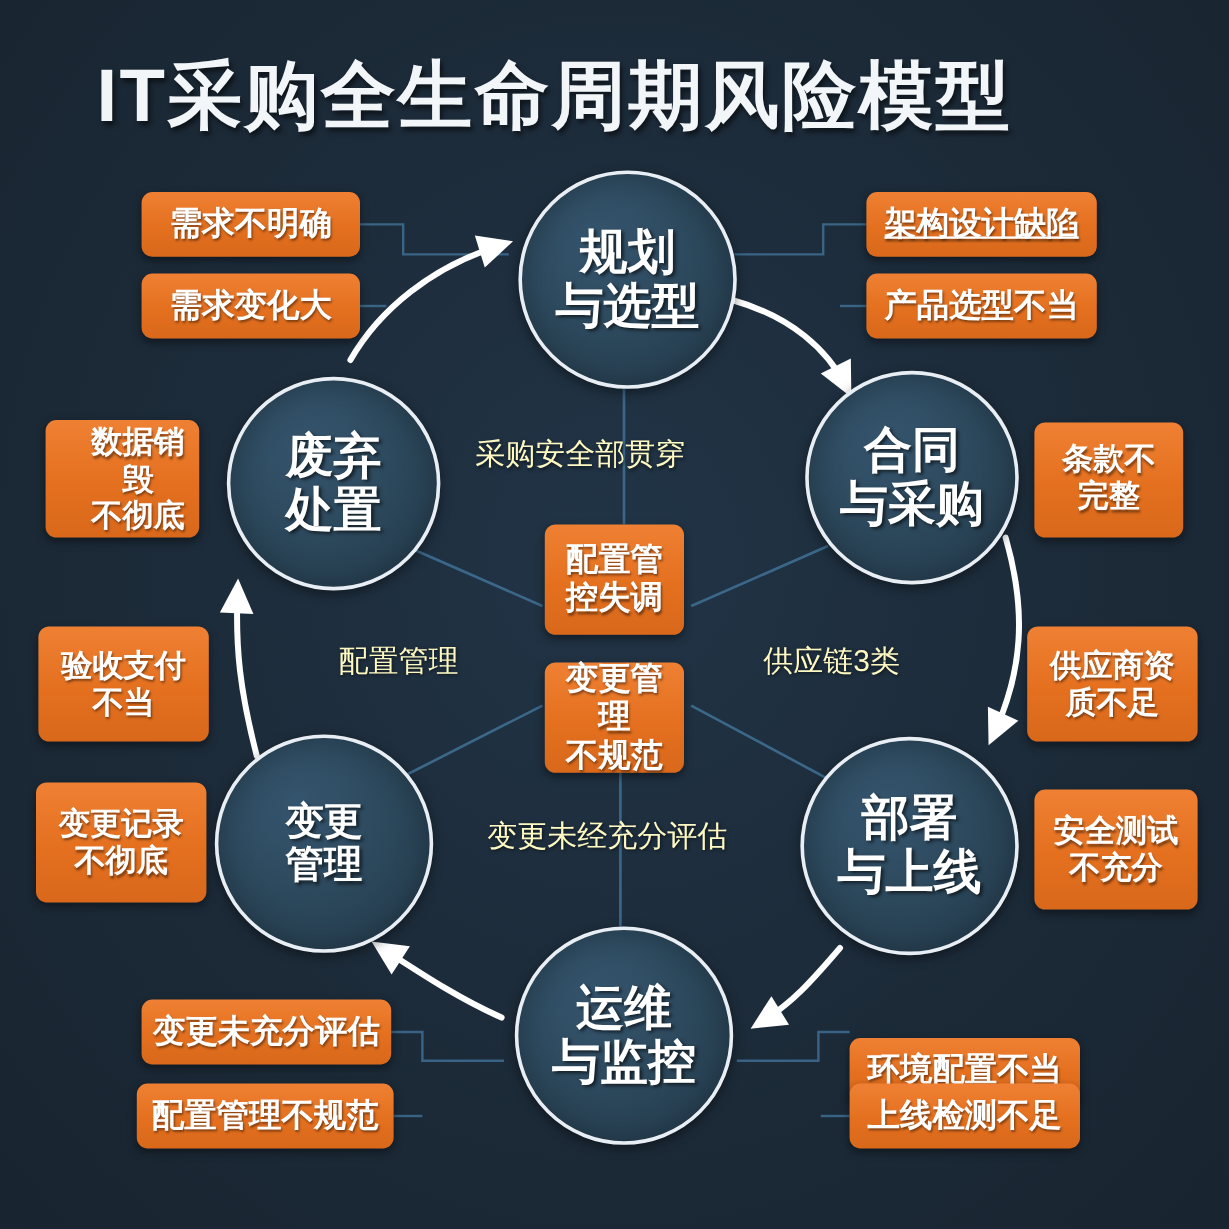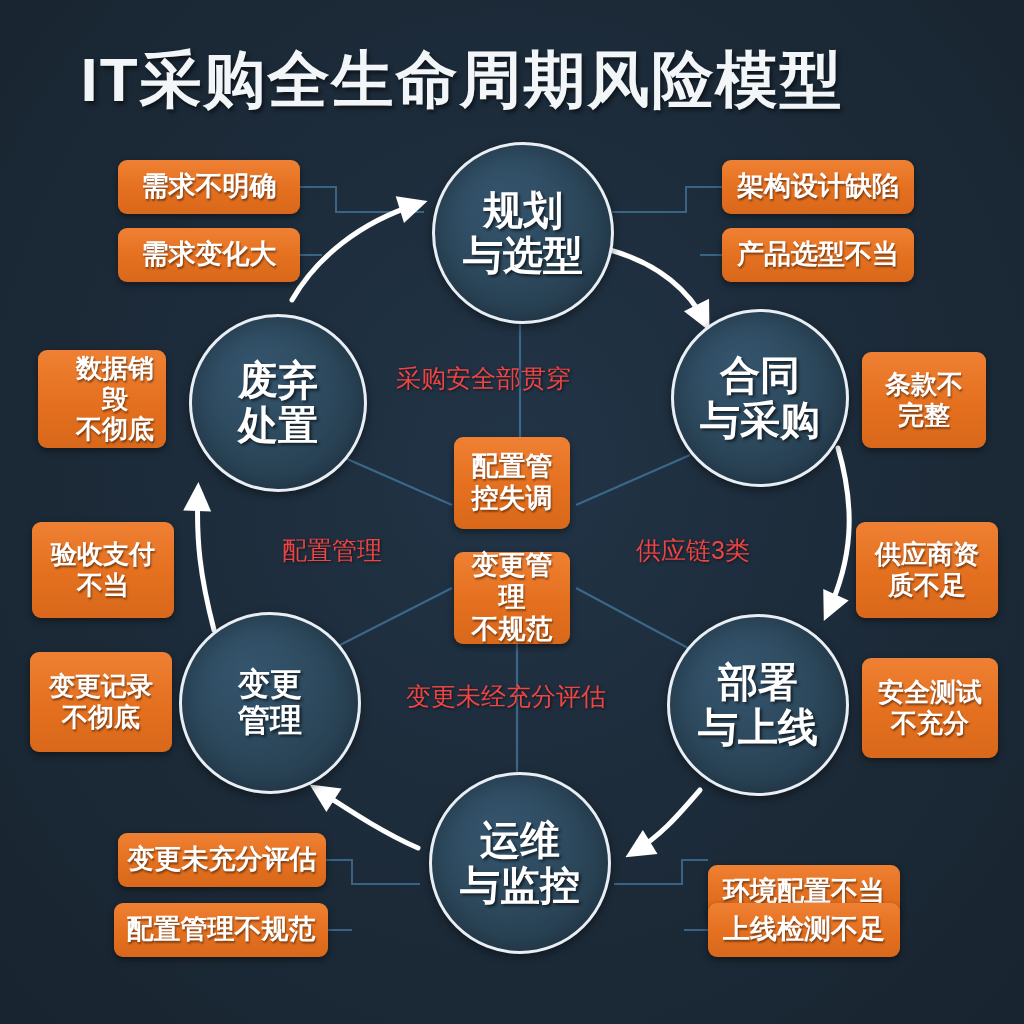--- a/index.html
+++ b/index.html
@@ -47,21 +47,21 @@
     box-shadow:0 3px 7px rgba(0,0,0,.42);
     text-shadow:1px 2px 2px rgba(0,0,0,.45);
     padding:4px 8px;box-sizing:border-box;
   }
   .pill.wide{font-size:27px;}
   .pill.two{font-size:26px;}
   .pill.center{font-size:27px;}
 
   
   .cap{
-    position:absolute;color:#ef4444;font-size:25px;white-space:nowrap;
+    position:absolute;color:#fef9c3;font-size:25px;white-space:nowrap;
     text-shadow:1px 1px 3px rgba(0,0,0,.6);
   }
 </style>
 </head>
 <body>
 
 <div id="canvas"></div>
 
 <svg class="layer" viewBox="0 0 1024 1024">
   <g stroke="#3d6a8d" stroke-width="2.2" fill="none" opacity="0.95">
@@ -128,36 +128,36 @@
       <span class="l2">处置</span>
     </div>
   </div>
 <div id="pills">
     <div class="pill wide" style="left: 118px; top: 160px; width: 182px; height: 54px;">
       <span>需求不明确</span>
     </div>
     <div class="pill wide" style="left: 118px; top: 228px; width: 182px; height: 54px;">
       <span>需求变化大</span>
     </div>
-    <div class="pill wide" style="left: 722px; top: 160px; width: 192px; height: 54px;">
+    <div class="pill wide" style="left: 722px; top: 160px; width: 192px; height: 54px; text-decoration: underline;">
       <span>架构设计缺陷</span>
     </div>
     <div class="pill wide" style="left: 722px; top: 228px; width: 192px; height: 54px;">
       <span>产品选型不当</span>
     </div>
     <div class="pill two" style="left: 38px; top: 350px; width: 128px; height: 98px; padding-left: 34px;">
       <span>数据销毁<br>不彻底</span>
     </div>
     <div class="pill two" style="left: 32px; top: 522px; width: 142px; height: 96px;">
       <span>验收支付<br>不当</span>
     </div>
     <div class="pill two" style="left: 30px; top: 652px; width: 142px; height: 100px;">
       <span>变更记录<br>不彻底</span>
     </div>
-    <div class="pill two" style="left: 862px; top: 352px; width: 124px; height: 96px;">
+    <div class="pill two" style="left: 862px; top: 352px; width: 124px; height: 96px; font-family: Liberation Mono, monospace;">
       <span>条款不<br>完整</span>
     </div>
     <div class="pill two" style="left: 856px; top: 522px; width: 142px; height: 96px;">
       <span>供应商资<br>质不足</span>
     </div>
     <div class="pill two" style="left: 862px; top: 658px; width: 136px; height: 100px;">
       <span>安全测试<br>不充分</span>
     </div>
     <div class="pill wide" style="left: 118px; top: 833px; width: 208px; height: 54px;">
       <span>变更未充分评估</span>

